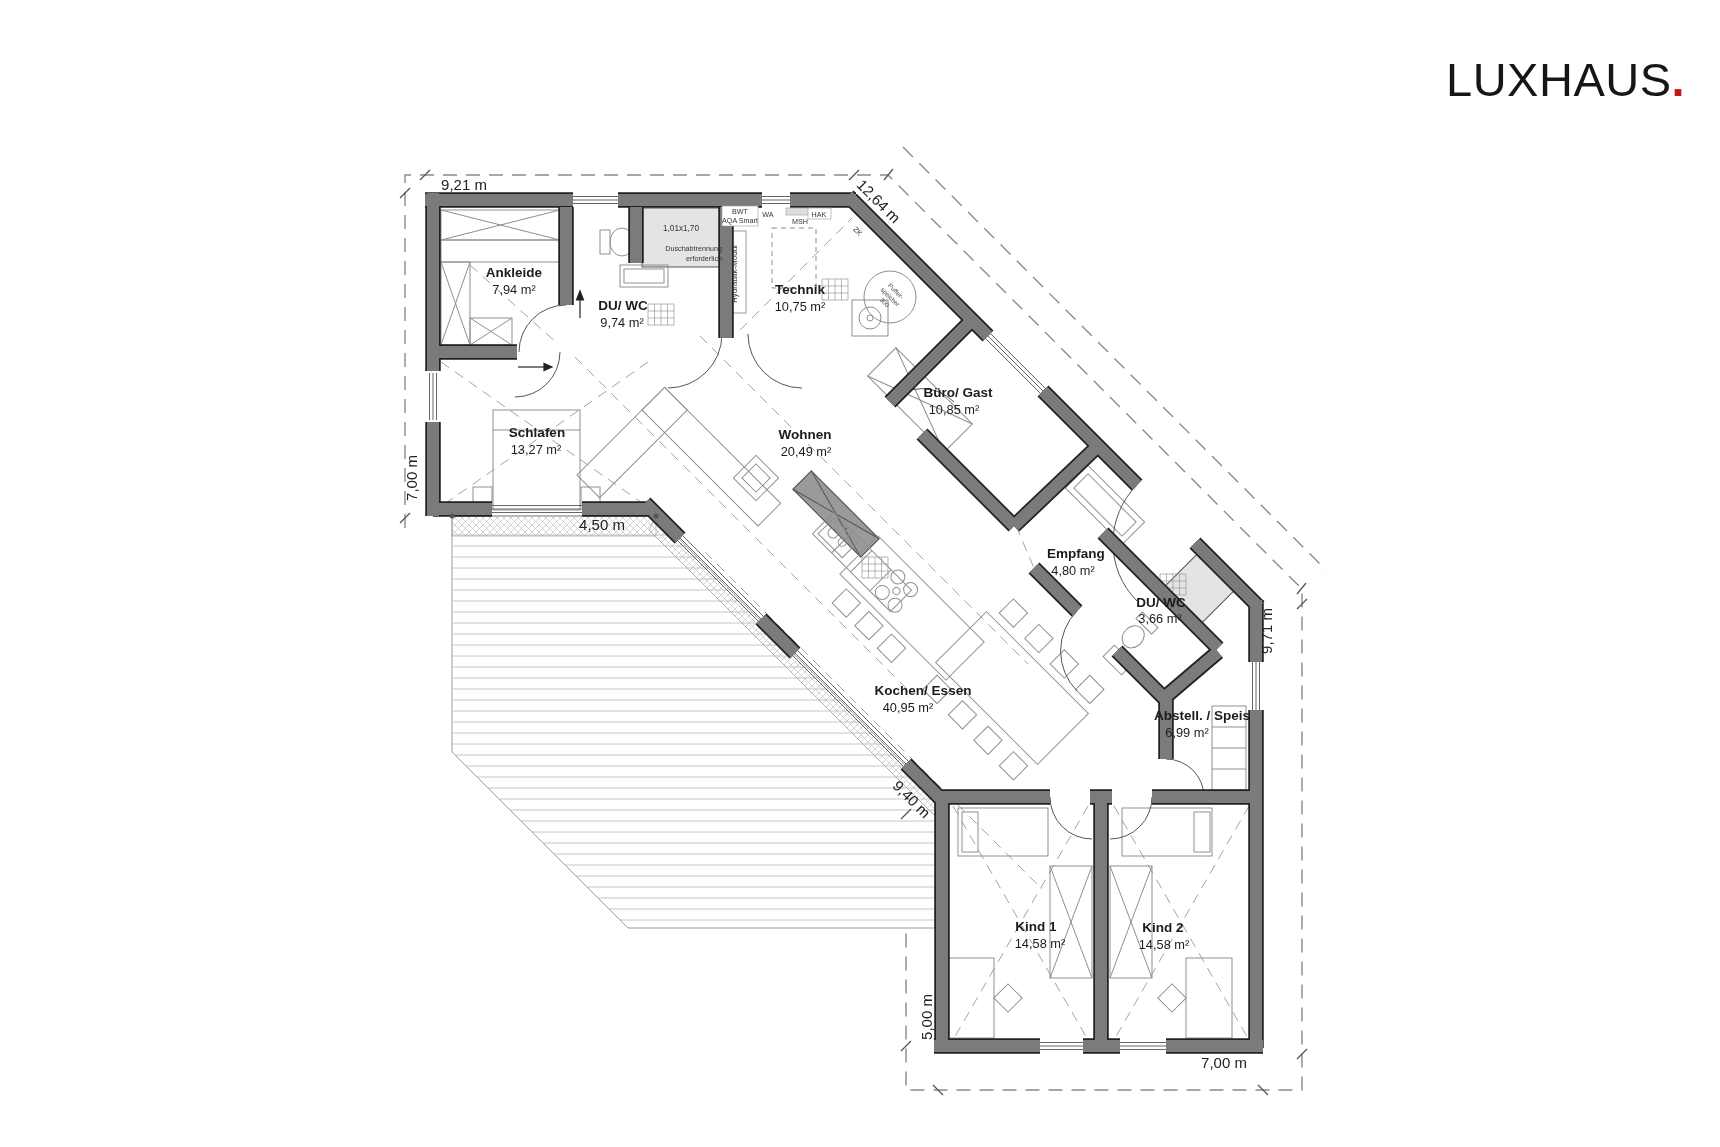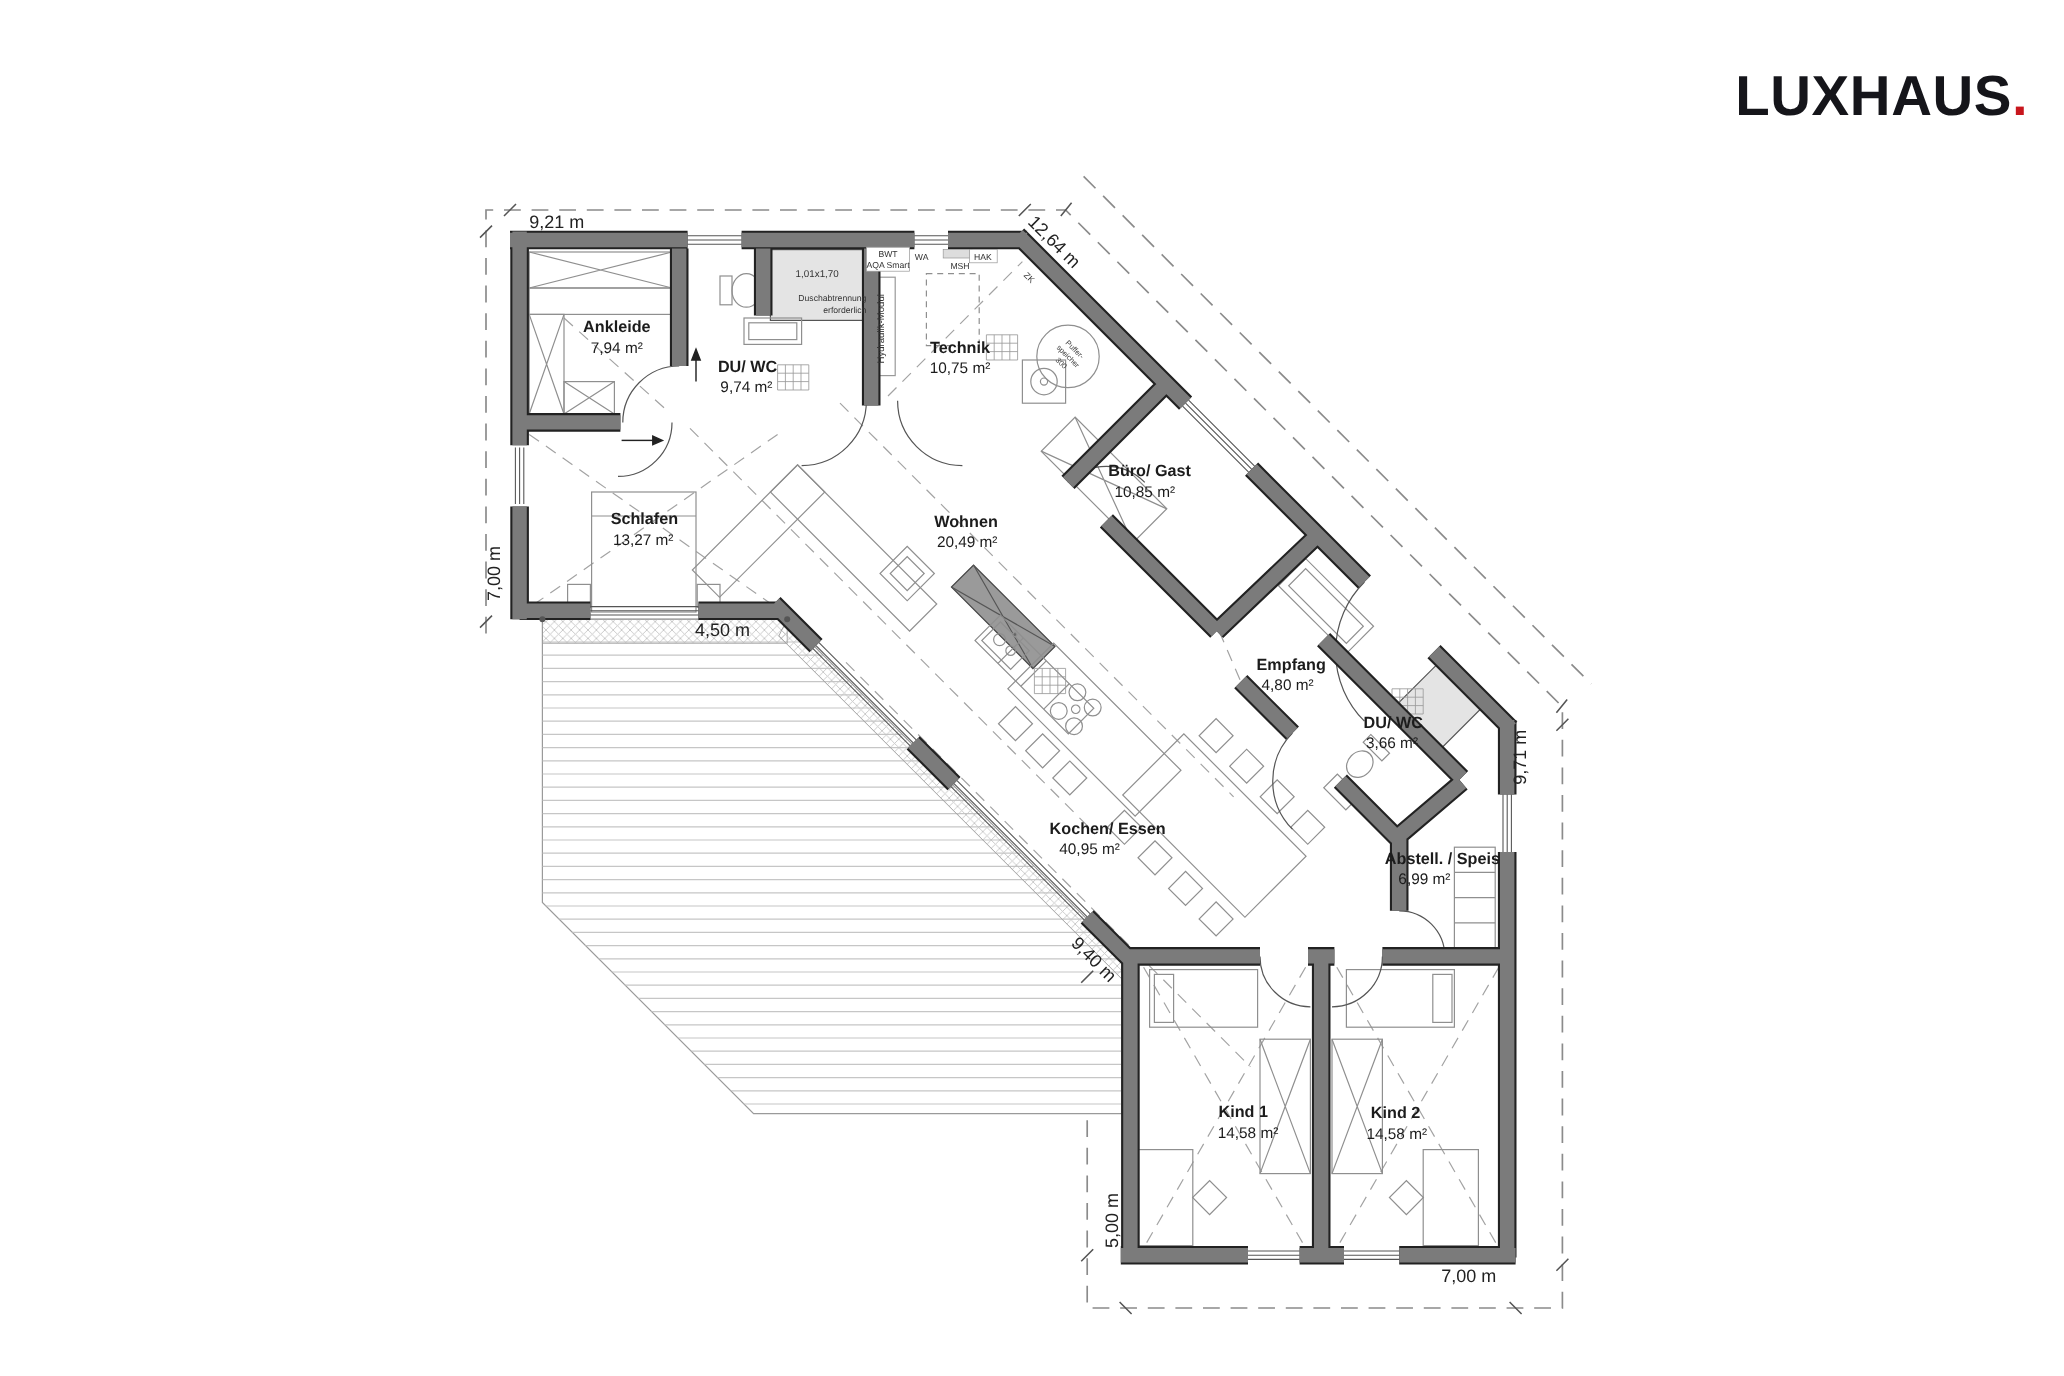--- a/index.html
+++ b/index.html
@@ -10,22 +10,22 @@
   text{fill:#1c1c1c;}
   .rname{font-size:13.5px;font-weight:bold;text-anchor:middle;}
   .rarea{font-size:12.8px;text-anchor:middle;}
   .dim{font-size:15px;text-anchor:middle;fill:#222;}
   .tiny{font-size:7.2px;text-anchor:middle;fill:#333;}
   .tiny-r{font-size:7.2px;text-anchor:end;fill:#333;}
   .micro{font-size:6.3px;text-anchor:middle;fill:#444;}
   
   .logo{position:absolute;left:1446px;top:52px;font-size:47px;letter-spacing:.5px;
     font-family:"Liberation Sans", sans-serif;color:#15151a;white-space:nowrap;}
-  .logo .b{font-weight:700;}
-  .logo .l{font-weight:700;text-align:right;}
+  .logo .b{font-weight:400;}
+  .logo .l{font-weight:400;text-align:right;}
   .logo .dot{font-weight:900;color:#C8161D;}
 </style>
 </head>
 <body>
 
 <div class="stage">
 
 <svg width="1720" height="1147" viewBox="0 0 1720 1147">
   <defs>
     <pattern id="xh" width="7" height="7" patternUnits="userSpaceOnUse">

